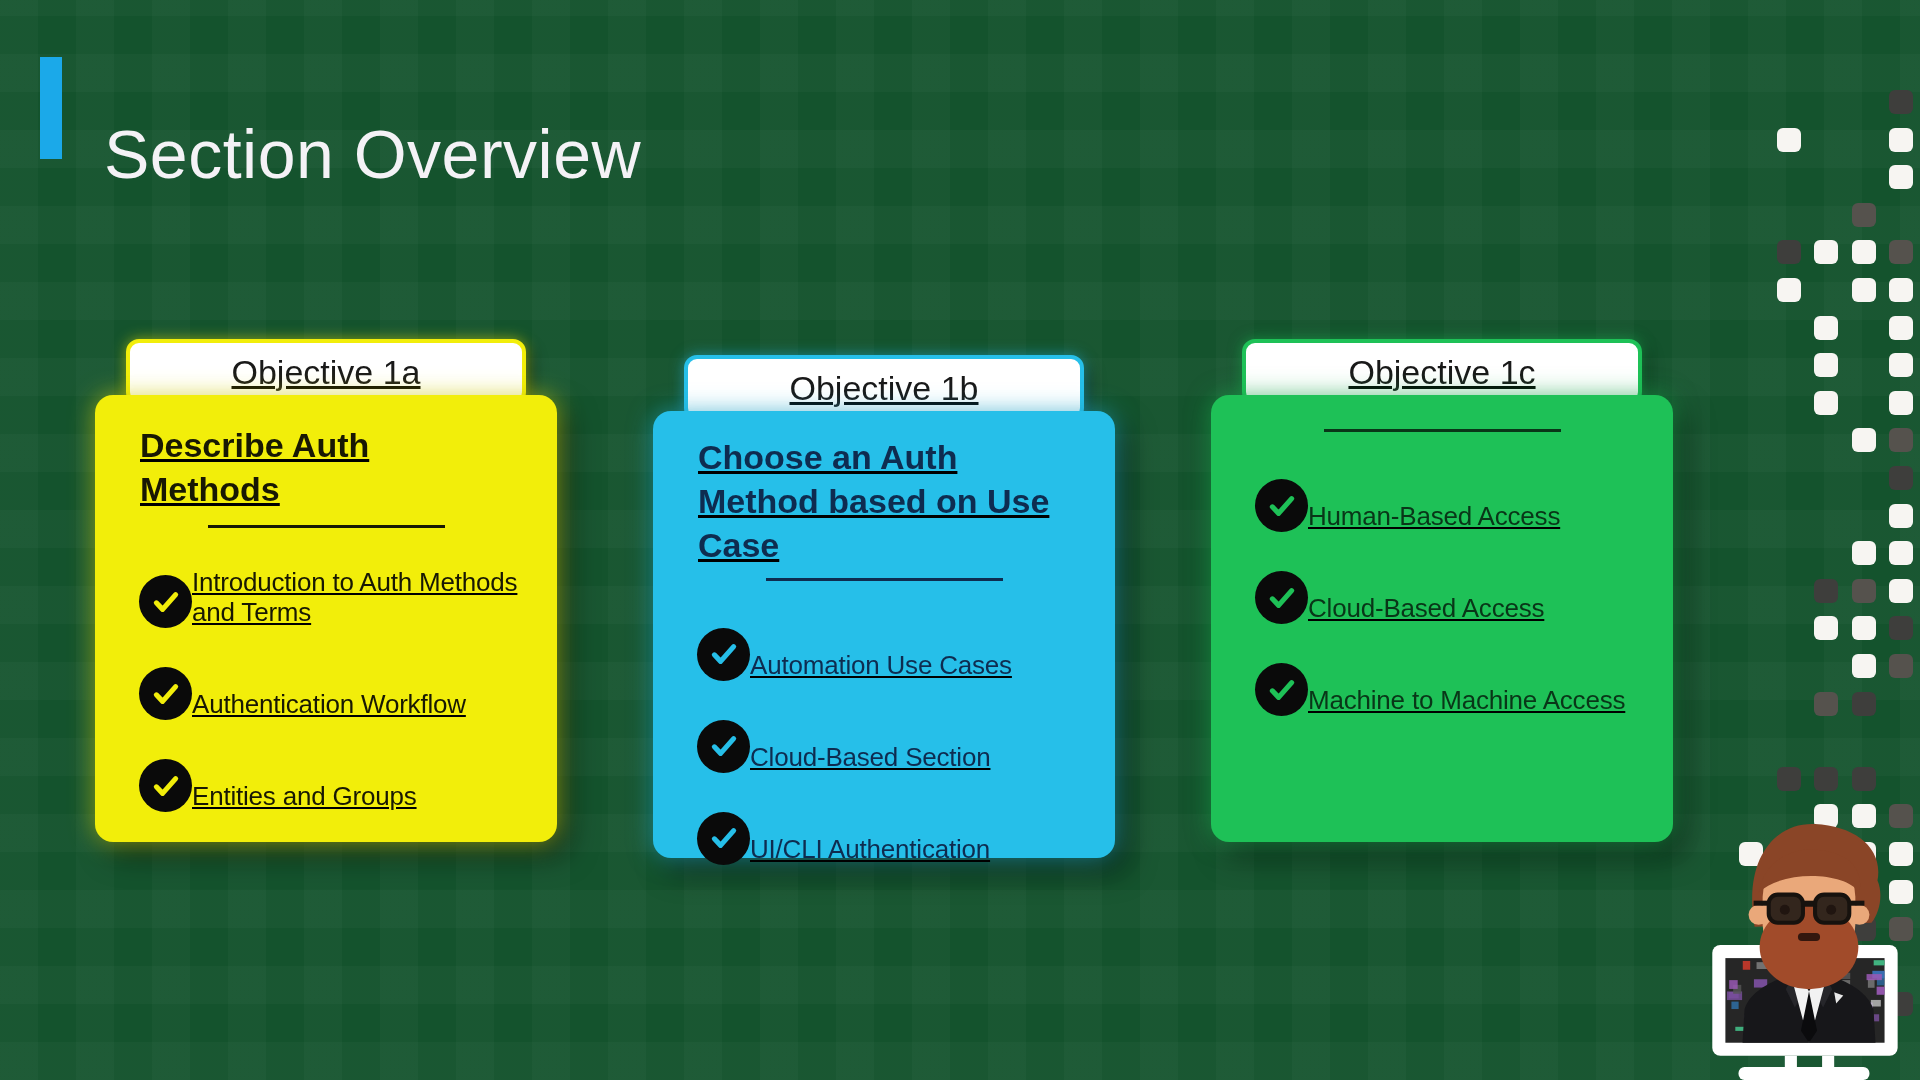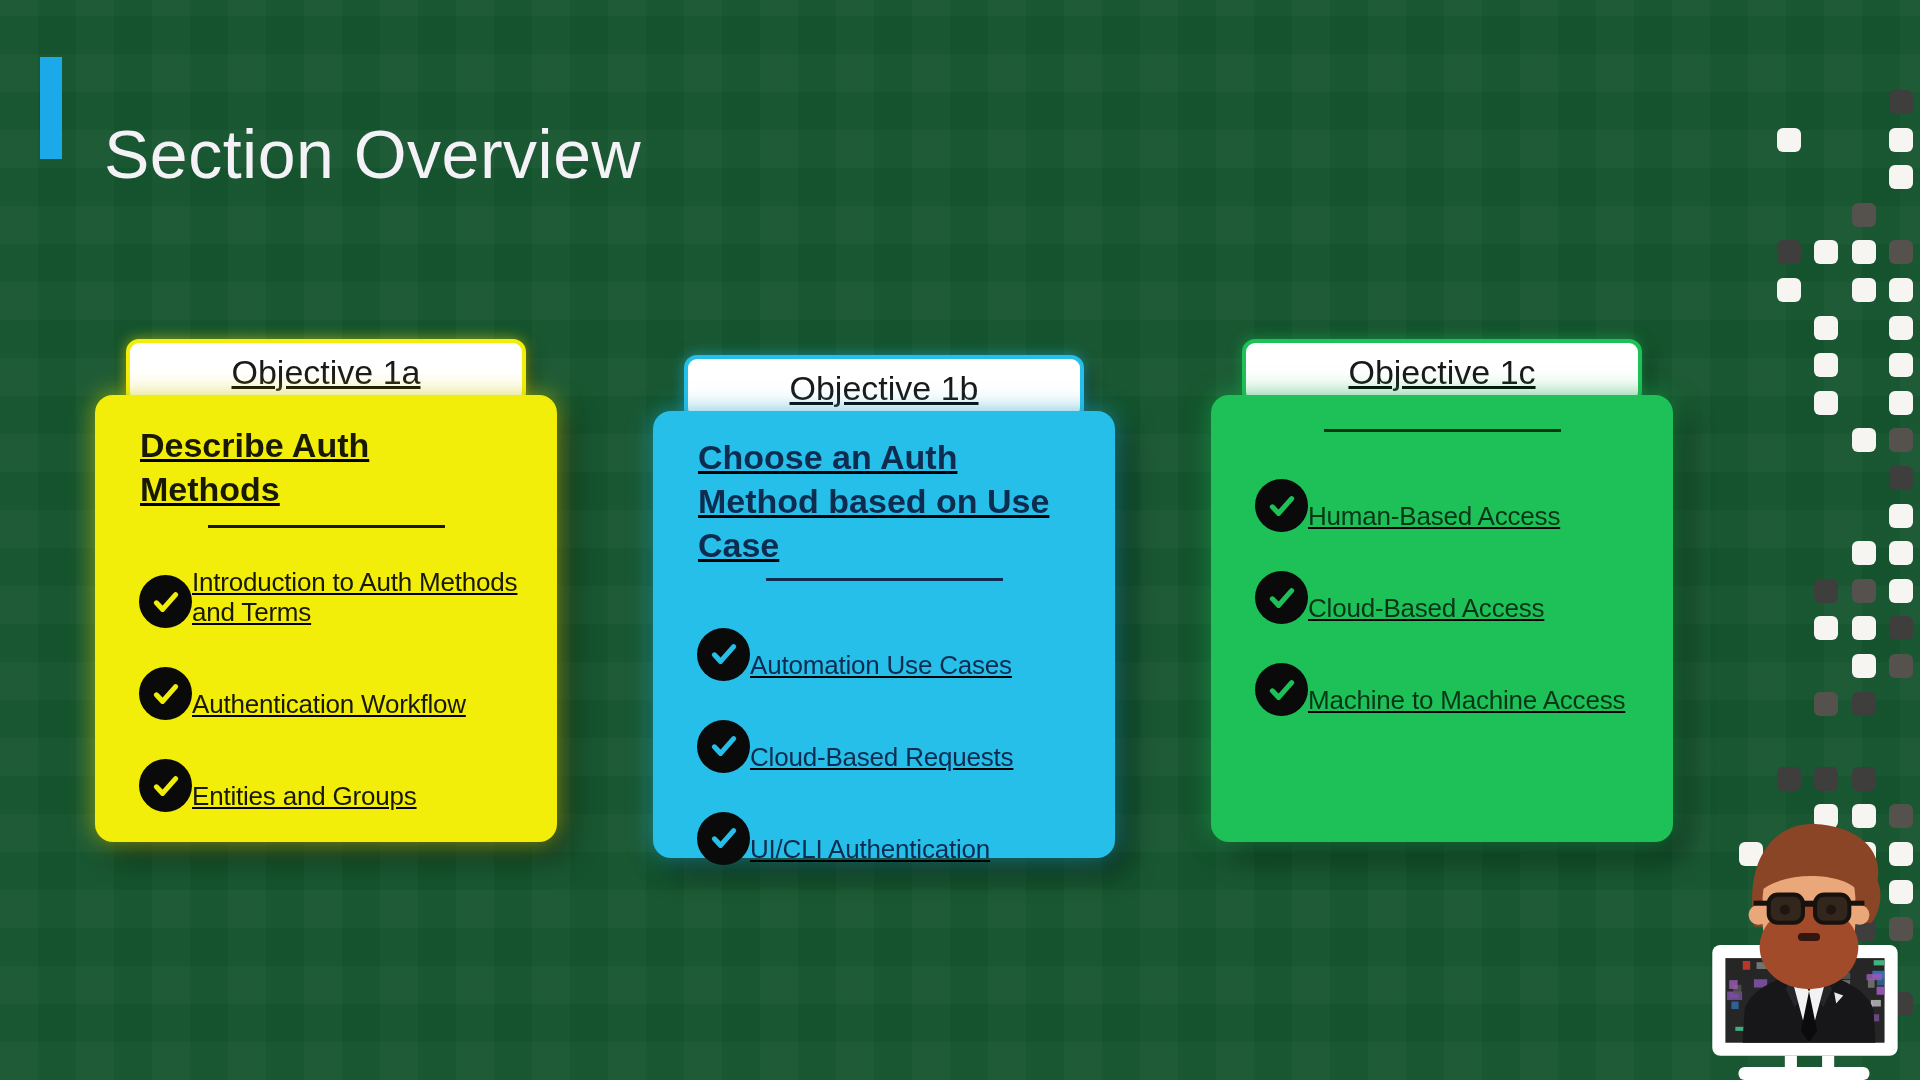--- a/index.html
+++ b/index.html
@@ -131,21 +131,21 @@
               </svg>
             </span>
           <span class="item-label">Automation Use Cases</span>
         </li>
         <li class="check-item">
           <span class="check-icon">
               <svg viewBox="0 0 24 24">
                 <path d="M5.2 12.6l4.4 4.6 9.2-10.4" fill="none" stroke="var(--accent)" stroke-width="3.6" stroke-linecap="round" stroke-linejoin="round"></path>
               </svg>
             </span>
-          <span class="item-label">Cloud-Based Requests</span>
+          <span class="item-label">Cloud-Based Section</span>
         </li>
         <li class="check-item">
           <span class="check-icon">
               <svg viewBox="0 0 24 24">
                 <path d="M5.2 12.6l4.4 4.6 9.2-10.4" fill="none" stroke="var(--accent)" stroke-width="3.6" stroke-linecap="round" stroke-linejoin="round"></path>
               </svg>
             </span>
           <span class="item-label">UI/CLI Authentication</span>
         </li>
       </ul>

